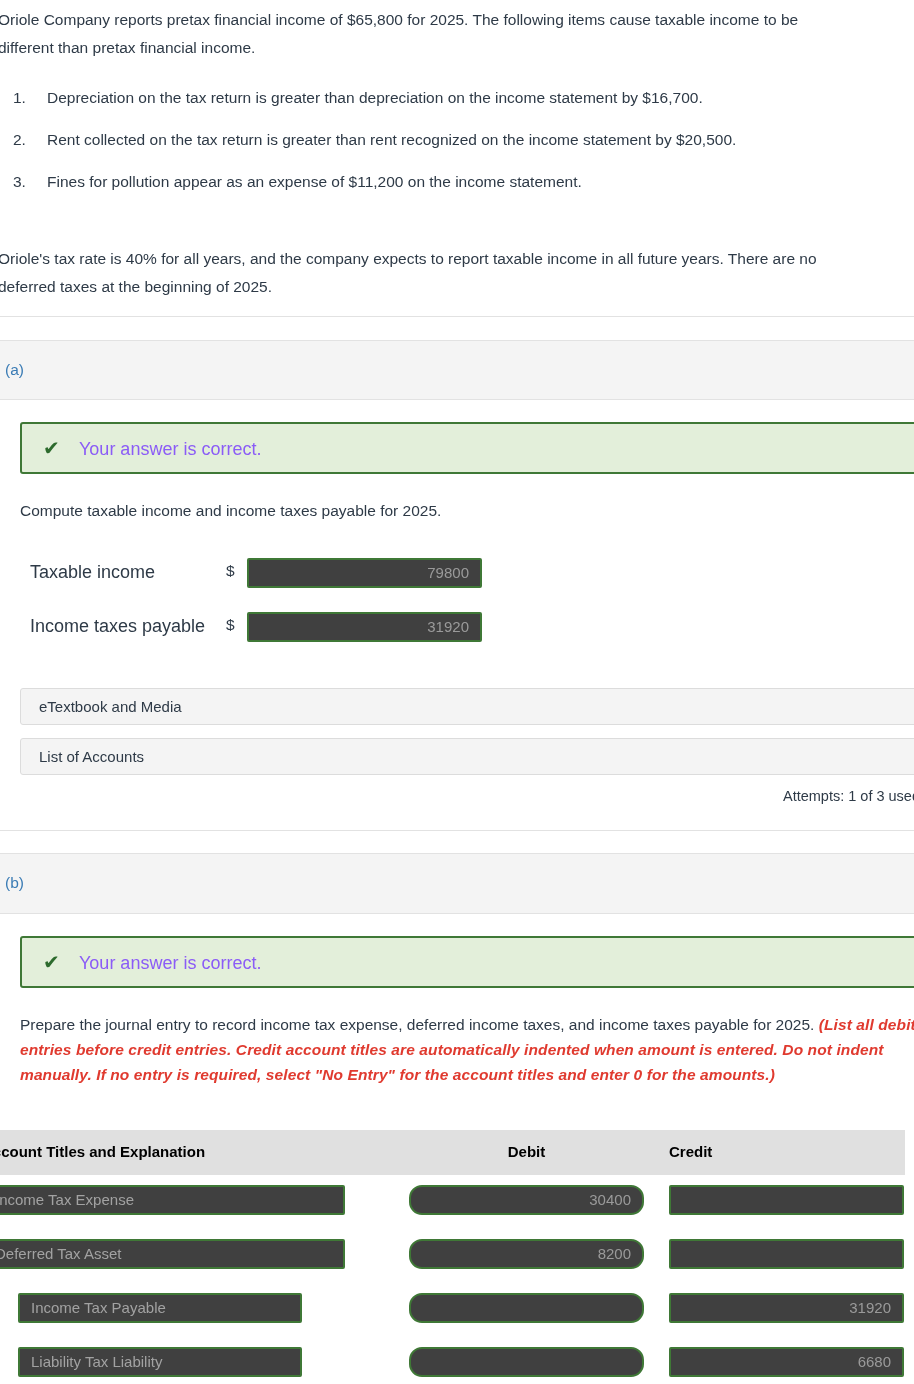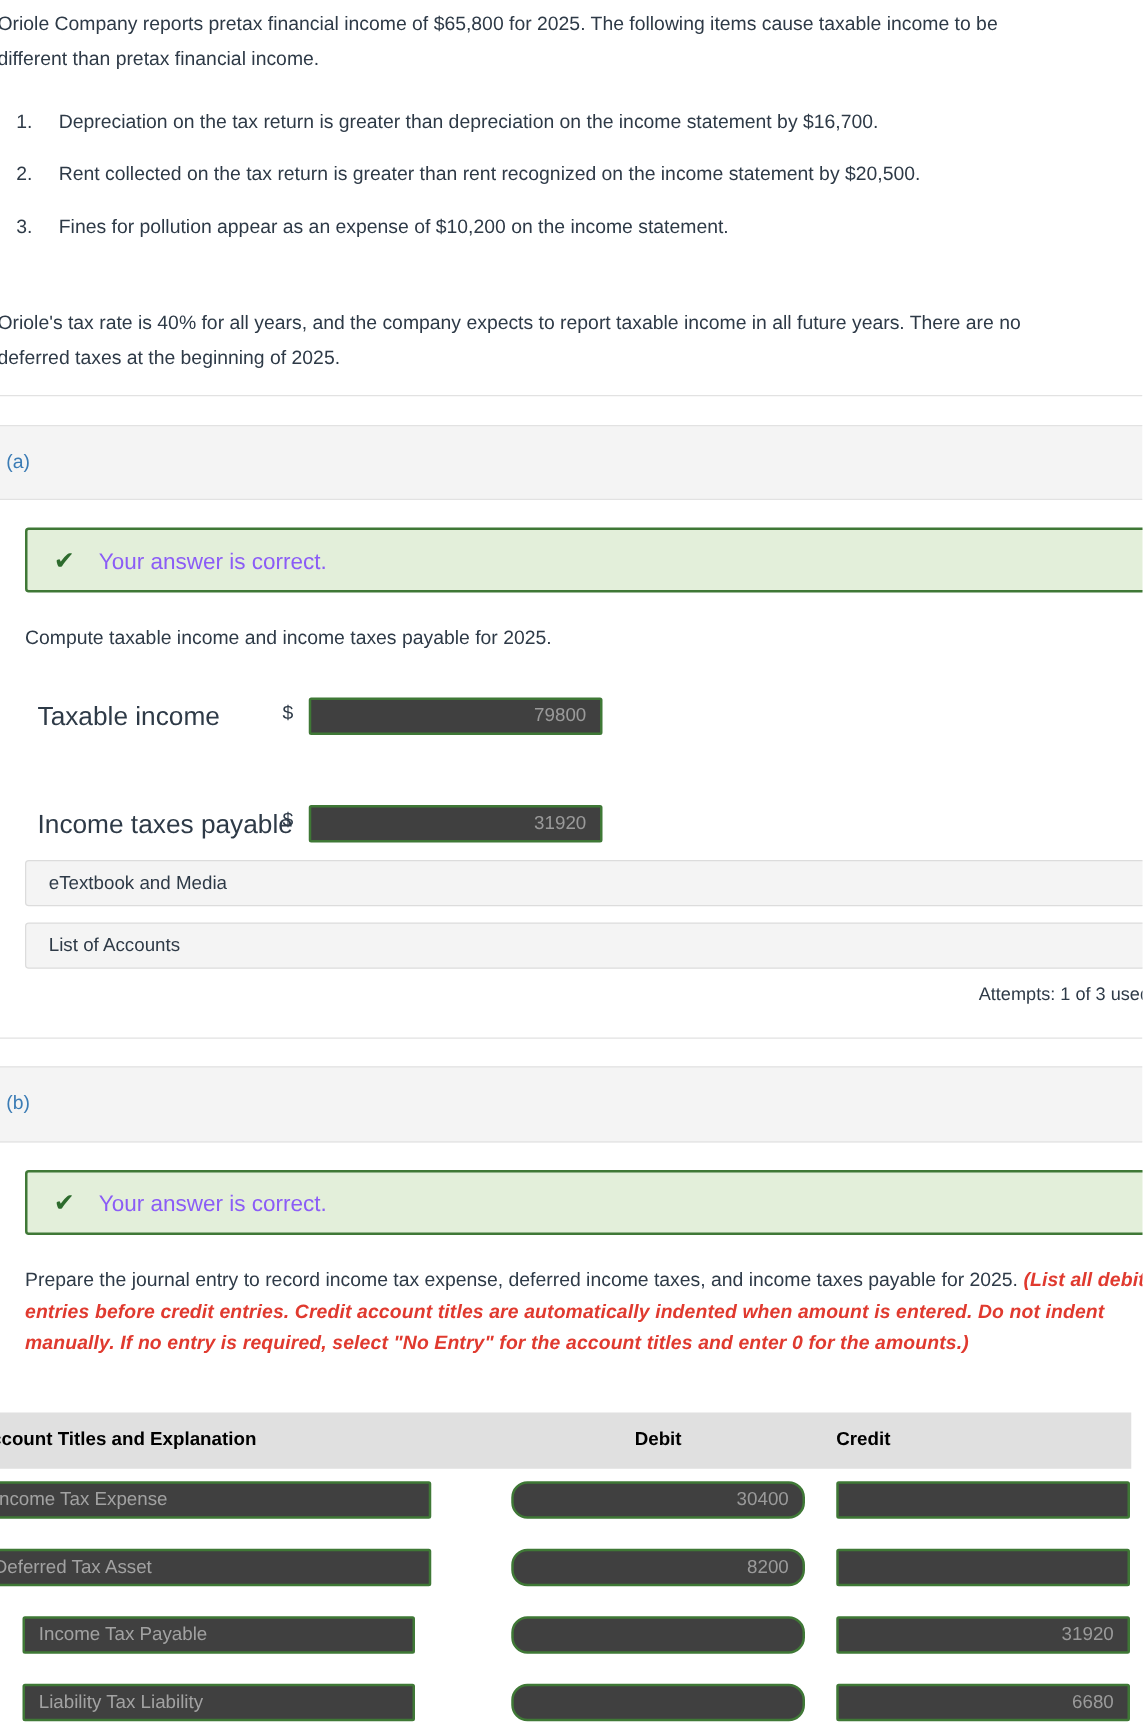--- a/index.html
+++ b/index.html
@@ -150,21 +150,21 @@
     font-style: italic;
     letter-spacing: 0.1px;
   }
 
   
   .mrow { position: absolute; height: 30px; }
   .mrow .mlabel {
     position: absolute;
     left: 30px;
     top: 4px;
-    font-size: 21px;
+    font-size: 18px;
     color: #2e3a47;
     white-space: nowrap;
   }
   .mrow .dollar {
     position: absolute;
     left: 226px;
     top: 4px;
     font-size: 15.5px;
     color: #2e3a47;
   }
@@ -245,21 +245,21 @@
   .jrow { position: absolute; left: 0; width: 945px; height: 54px; }
   .jrow .acct {
     left: 22px;
     top: 0;
     width: 363px;
     height: 30px;
     text-align: left;
     color: #a2a2a2;
     padding: 0 11px;
   }
-  .jrow .acct.indent { left: 58px; width: 314px; }
+  .jrow .acct.indent { left: 58px; width: 284px; }
   .jrow .deb {
     left: 449px;
     top: 0;
     width: 235px;
     height: 30px;
     border-radius: 13px;
   }
   .jrow .cre {
     left: 709px;
     top: 0;
@@ -278,21 +278,21 @@
   </div>
 
   <div class="numlist">
     <span class="item">
       <span class="num">1.</span><span class="txt">Depreciation on the tax return is greater than depreciation on the income statement by $16,700.</span>
     </span>
     <span class="item">
       <span class="num">2.</span><span class="txt">Rent collected on the tax return is greater than rent recognized on the income statement by $20,500.</span>
     </span>
     <span class="item">
-      <span class="num">3.</span><span class="txt">Fines for pollution appear as an expense of $10,200 on the income statement.</span>
+      <span class="num">3.</span><span class="txt">Fines for pollution appear as an expense of $11,200 on the income statement.</span>
     </span>
   </div>
 
   <div class="intro2">
     <span class="line">Oriole's tax rate is 40% for all years, and the company expects to report taxable income in all future years. There are no</span>
     <span class="line">deferred taxes at the beginning of 2025.</span>
   </div>
 
   <div class="hr" style="top:316px;"></div>
 
@@ -306,21 +306,21 @@
   </div>
 
   <div class="prompt" style="top:498px;">Compute taxable income and income taxes payable for 2025.</div>
 
   <div class="mrow" style="top:558px; left:0; width:560px;">
     <span class="mlabel">Taxable income</span>
     <span class="dollar">$</span>
     <div class="inputbox">79800</div>
   </div>
 
-  <div class="mrow" style="top:644px; left:0; width:560px;">
+  <div class="mrow" style="top:612px; left:0; width:560px;">
     <span class="mlabel">Income taxes payable</span>
     <span class="dollar">$</span>
     <div class="inputbox">31920</div>
   </div>
 
   <div class="wbtn" style="top:688px;">eTextbook and Media</div>
   <div class="wbtn" style="top:738px;">List of Accounts</div>
 
   <div class="attempts">Attempts: 1 of 3 used</div>
 

